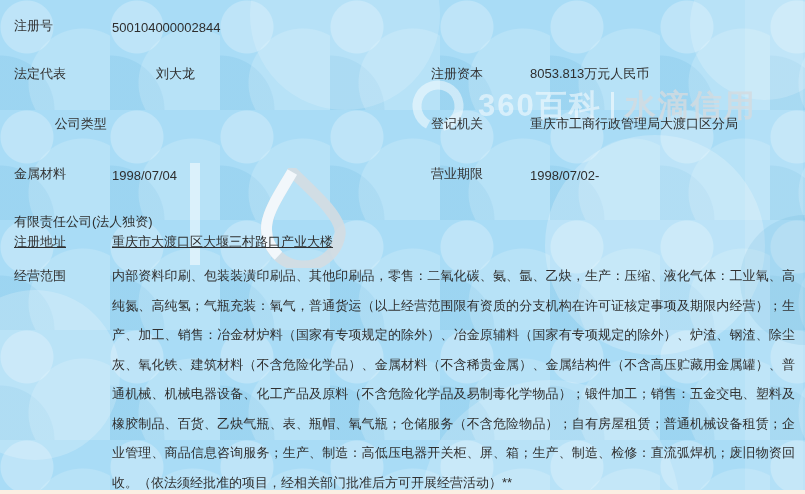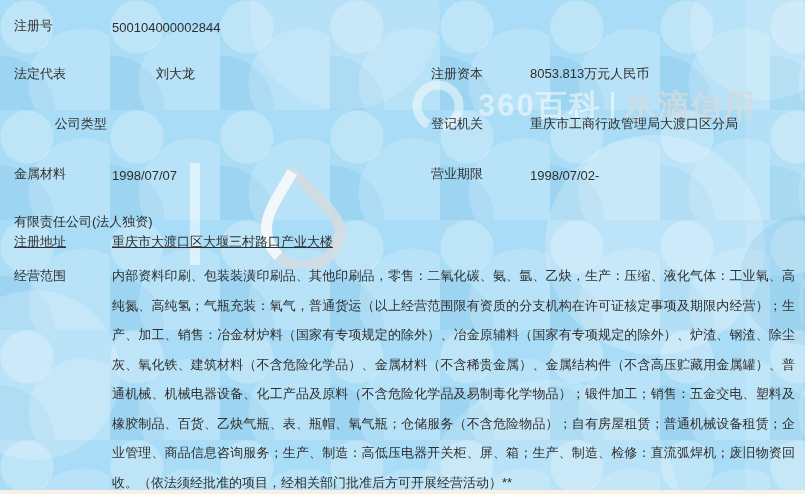--- a/index.html
+++ b/index.html
@@ -88,21 +88,21 @@
       <span class="lbl">公司类型</span>
       <span class="val">有限责任公司(法人独资)</span>
     </div>
     <div class="row row-right" style="top:115px;">
       <span class="lbl">登记机关</span>
       <span class="val">重庆市工商行政管理局大渡口区分局</span>
     </div>
 
     <div class="row row-left" style="top:165px;">
       <span class="lbl">金属材料</span>
-      <span class="val">1998/07/07</span>
+      <span class="val">1998/07/04</span>
     </div>
     <div class="row row-right" style="top:165px;">
       <span class="lbl">营业期限</span>
       <span class="val">1998/07/02-</span>
     </div>
 
     <div class="row row-left" style="top:233px;text-decoration:underline;">
       <span class="lbl">注册地址</span>
       <span class="val">重庆市大渡口区大堰三村路口产业大楼</span>
     </div>

